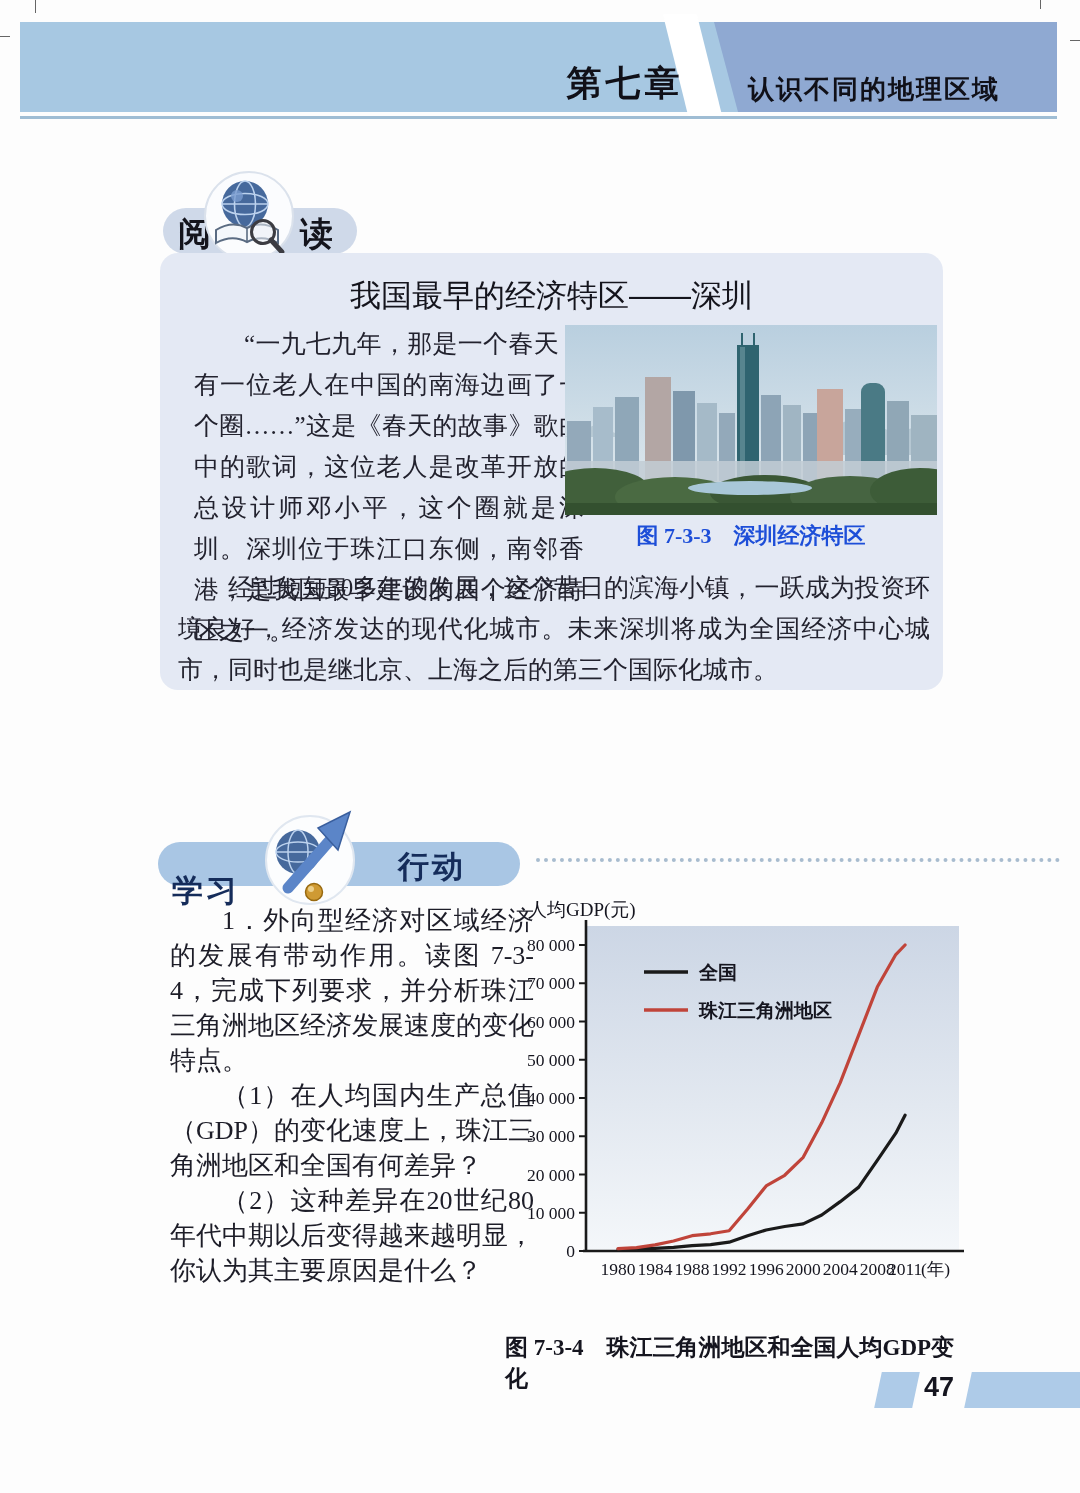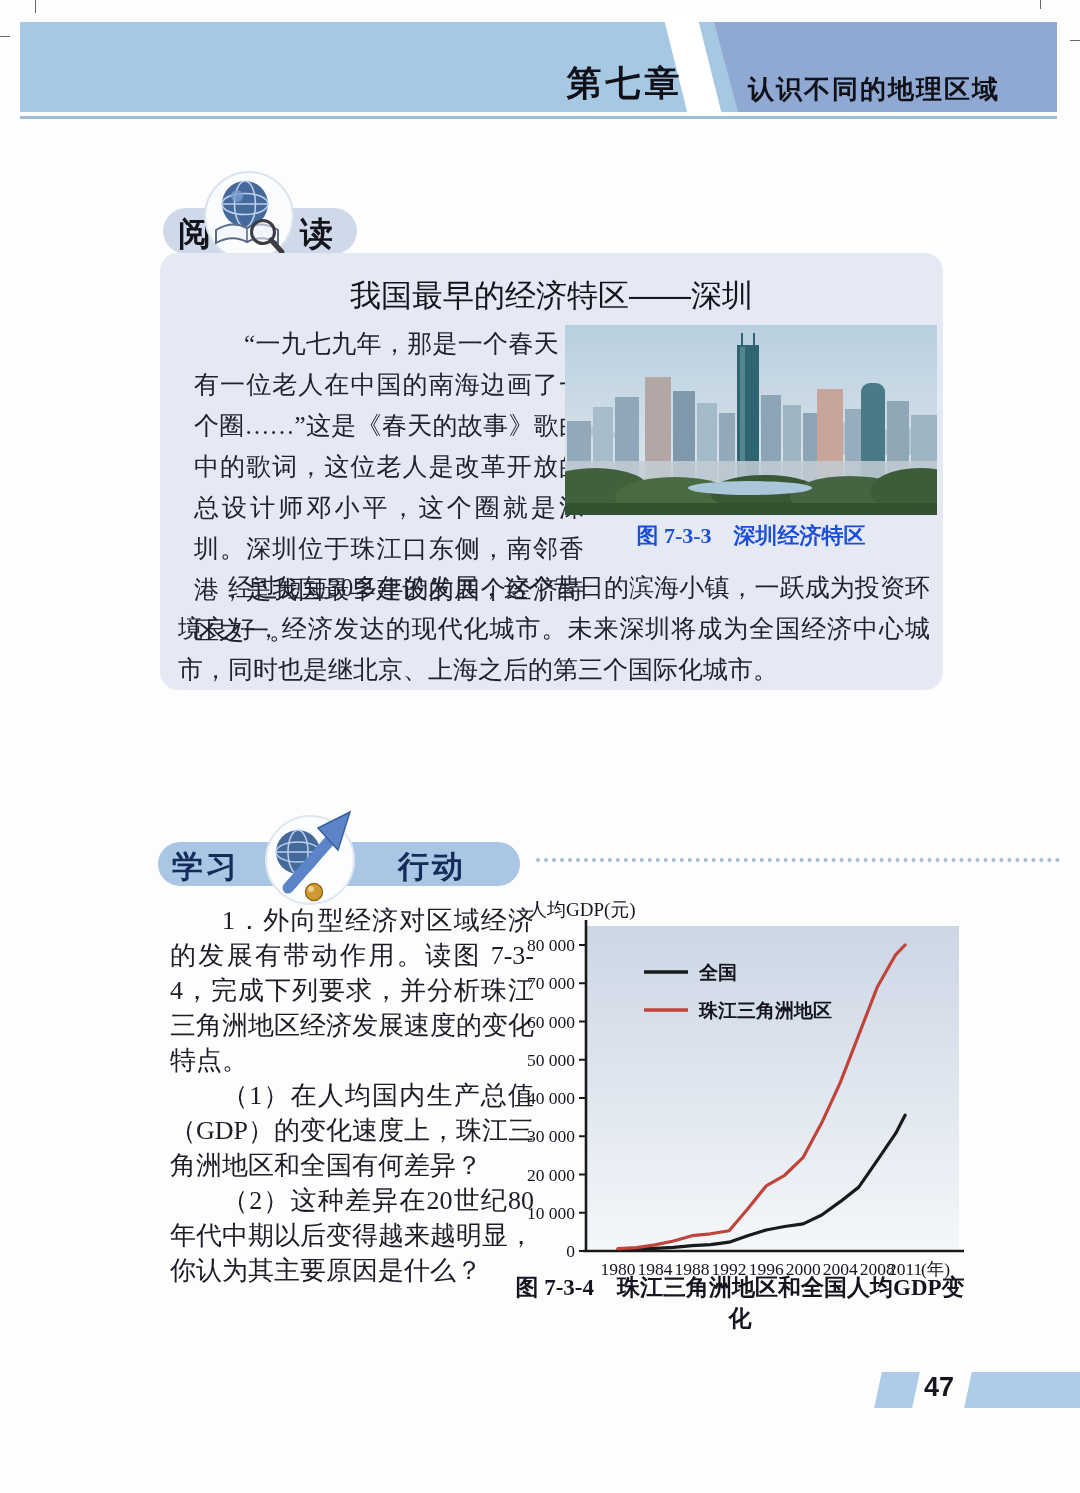--- a/index.html
+++ b/index.html
@@ -45,32 +45,32 @@
   
   .section-pill{position:absolute;left:395px;top:754px;width:352px;height:48px;border-radius:26px;
                 background:linear-gradient(#f0f6fc,#c6d9ef);border:2px solid #aac2e0;
                 display:flex;align-items:center;justify-content:center;
                 font-family:"Liberation Sans",sans-serif;font-weight:bold;font-size:29px;color:#1b1b22;letter-spacing:1px;}
 
   
   .act-pill{position:absolute;left:158px;top:842px;width:362px;height:44px;border-radius:23px;background:#a9c6e4;}
   .act-char{position:absolute;top:846px;font-family:"Liberation Sans",sans-serif;font-weight:bold;
             font-size:31px;color:#152c5a;letter-spacing:3px;}
-  .act-char.l{left:172px;} .act-char.r{left:398px;}
+  .act-char.l{left:172px;margin-top:24px;} .act-char.r{left:398px;}
   .act-icon{position:absolute;left:258px;top:804px;width:112px;height:106px;}
   .dotline{position:absolute;left:536px;top:858px;width:524px;height:0;border-top:4px dotted #a8bccf;}
 
   
   .questions{position:absolute;left:170px;top:903px;width:364px;font-size:26px;line-height:35px;
              text-align:justify;color:#1d1d28;}
   .questions p{margin:0;text-indent:2em;}
 
   
   .chart-wrap{position:absolute;left:520px;top:896px;width:460px;height:412px;}
-  .chart-cap{position:absolute;left:505px;top:1272px;width:470px;text-align:center;
+  .chart-cap{position:absolute;left:505px;top:1332px;width:470px;
              font-weight:bold;font-size:23px;color:#15151f;}
 
   
   .foot-sm{position:absolute;left:878px;top:1372px;width:38px;height:36px;background:#aecbe8;transform:skewX(-12deg);}
   .foot-lg{position:absolute;left:968px;top:1372px;width:150px;height:36px;background:#aecbe8;transform:skewX(-12deg);}
   .foot-num{position:absolute;left:916px;top:1372px;width:46px;text-align:center;
             font-family:"Liberation Sans",sans-serif;font-weight:bold;font-size:27px;color:#15151f;}
 </style>
 </head>
 <body>

